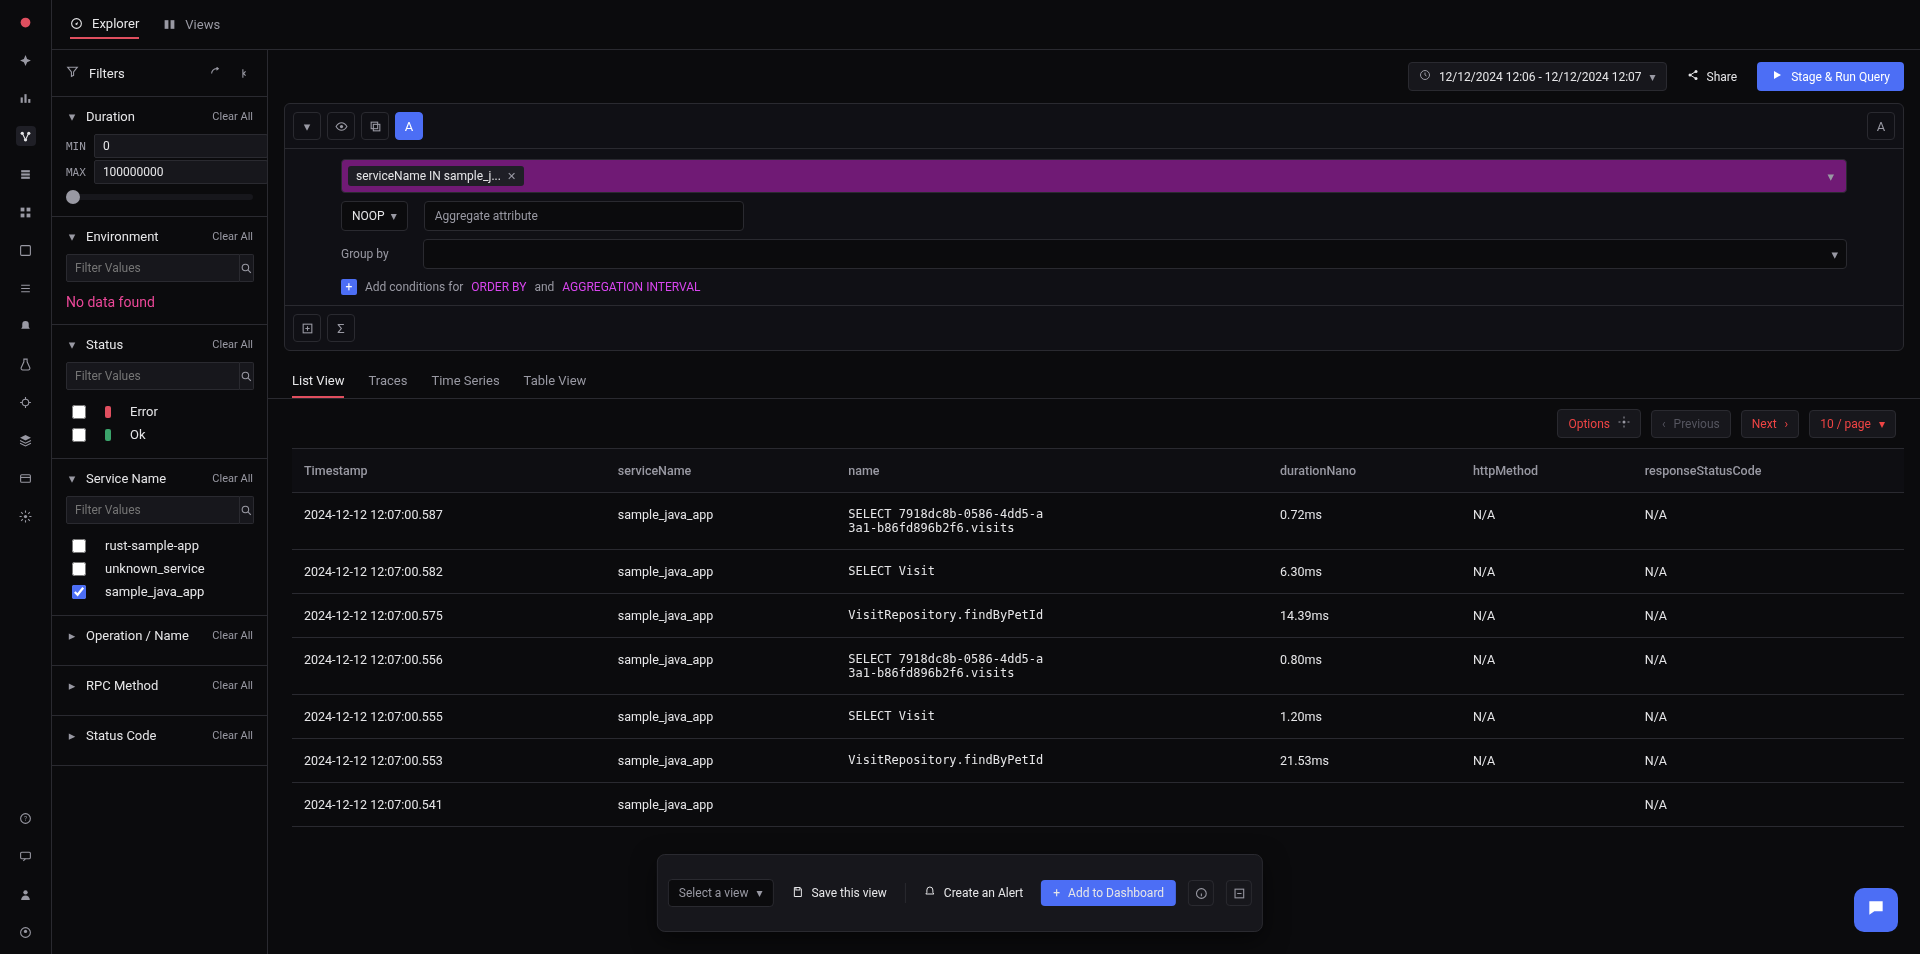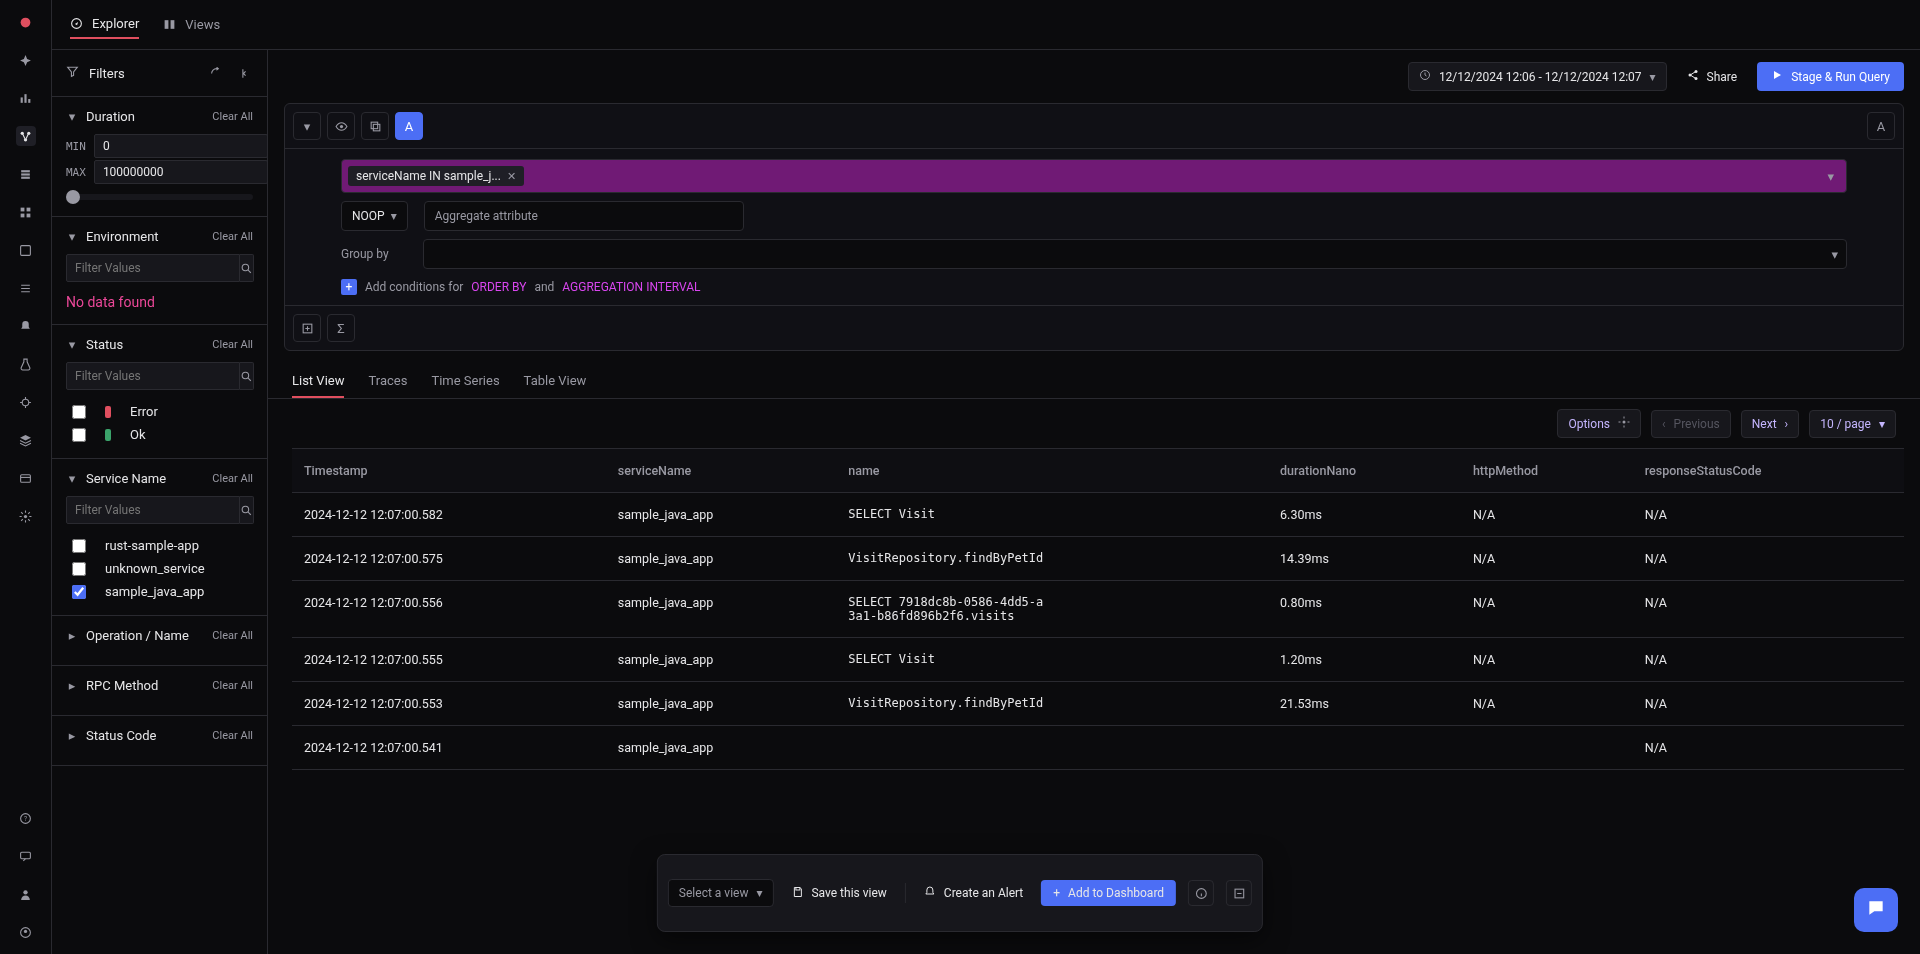--- a/index.html
+++ b/index.html
@@ -65,21 +65,21 @@
 .cond-row{display:flex;align-items:center;gap:8px;font-size:12px;color:#9999a3;margin-top:2px}
 .cond-row .plus{width:16px;height:16px;background:#4c6ef5;color:#fff;display:flex;align-items:center;justify-content:center;border-radius:2px;cursor:pointer;font-size:12px}
 .cond-row .lnk{color:#d946ef;cursor:pointer}
 .qc-foot{display:flex;gap:6px;padding:8px;border-top:1px solid #2a2a30}
 .qc-foot .ibox{width:28px;height:28px;border:1px solid #2a2a30;border-radius:4px;display:flex;align-items:center;justify-content:center;color:#9999a3;cursor:pointer}
 .views-row{display:flex;gap:24px;padding:14px 24px 0;border-bottom:1px solid #2a2a30}
 .views-row .vtab{padding:8px 0;color:#9999a3;cursor:pointer}
 .views-row .vtab.active{color:#e6e6e8;border-bottom:2px solid #e04f5f}
 .listbar{display:flex;align-items:center;padding:10px 24px;gap:10px}
 .listbar .gap{flex:1}
-.ghost{background:#17171c;border:1px solid #2a2a30;border-radius:4px;padding:6px 10px;font-size:12px;color:#c4b5fd;display:flex;align-items:center;gap:8px;cursor:pointer}
+.ghost{background:#17171c;border:1px solid #2a2a30;border-radius:4px;padding:6px 10px;font-size:12px;color:#ef4444;display:flex;align-items:center;gap:8px;cursor:pointer}
 .ghost.disabled{color:#55555f}
 .table-wrap{flex:1;overflow:auto;margin:0 16px 16px 24px}
 table{width:100%;border-collapse:collapse}
 th,td{text-align:left;padding:14px 12px;border-bottom:1px solid #2a2a30;font-size:12.5px}
 th{color:#9999a3;font-weight:500;border-top:1px solid #2a2a30;background:#0e0e12}
 td{color:#e6e6e8;vertical-align:top}
 td .mono{font-family:monospace;font-size:12px;word-break:break-all;max-width:200px;display:block}
 .float-bar{position:fixed;bottom:22px;left:50%;transform:translateX(-50%);background:#17171c;border:1px solid #2a2a30;border-radius:8px;padding:24px 10px;display:flex;align-items:center;gap:12px;box-shadow:0 8px 24px rgba(0,0,0,.5)}
 .float-bar .sel2{background:#0b0b0d;border:1px solid #2a2a30;border-radius:4px;padding:6px 10px;font-size:12px;color:#9999a3;display:flex;align-items:center;gap:8px;cursor:pointer}
 .float-bar .fbtn{background:transparent;border:none;color:#e6e6e8;font-size:12px;display:flex;align-items:center;gap:8px;cursor:pointer;padding:4px 6px}
@@ -483,20 +483,30 @@
                 <tr>
               <th>Timestamp</th>
               <th>serviceName</th>
               <th>name</th>
               <th>durationNano</th>
               <th>httpMethod</th>
               <th>responseStatusCode</th>
             </tr>
               </thead>
             <tbody id="rows">
+                <tr>
+                  <td>2024-12-12 12:07:00.587</td>
+  <td>sample_java_app</td>
+  <td>
+                    <span class="mono">SELECT 7918dc8b-0586-4dd5-a3a1-b86fd896b2f6.visits</span>
+                  </td>
+  <td>0.72ms</td>
+  <td>N/A</td>
+  <td>N/A</td>
+                </tr>
                 <tr>
                   <td>2024-12-12 12:07:00.582</td>
   <td>sample_java_app</td>
   <td>
                     <span class="mono">SELECT Visit</span>
                   </td>
   <td>6.30ms</td>
   <td>N/A</td>
   <td>N/A</td>
                 </tr>

